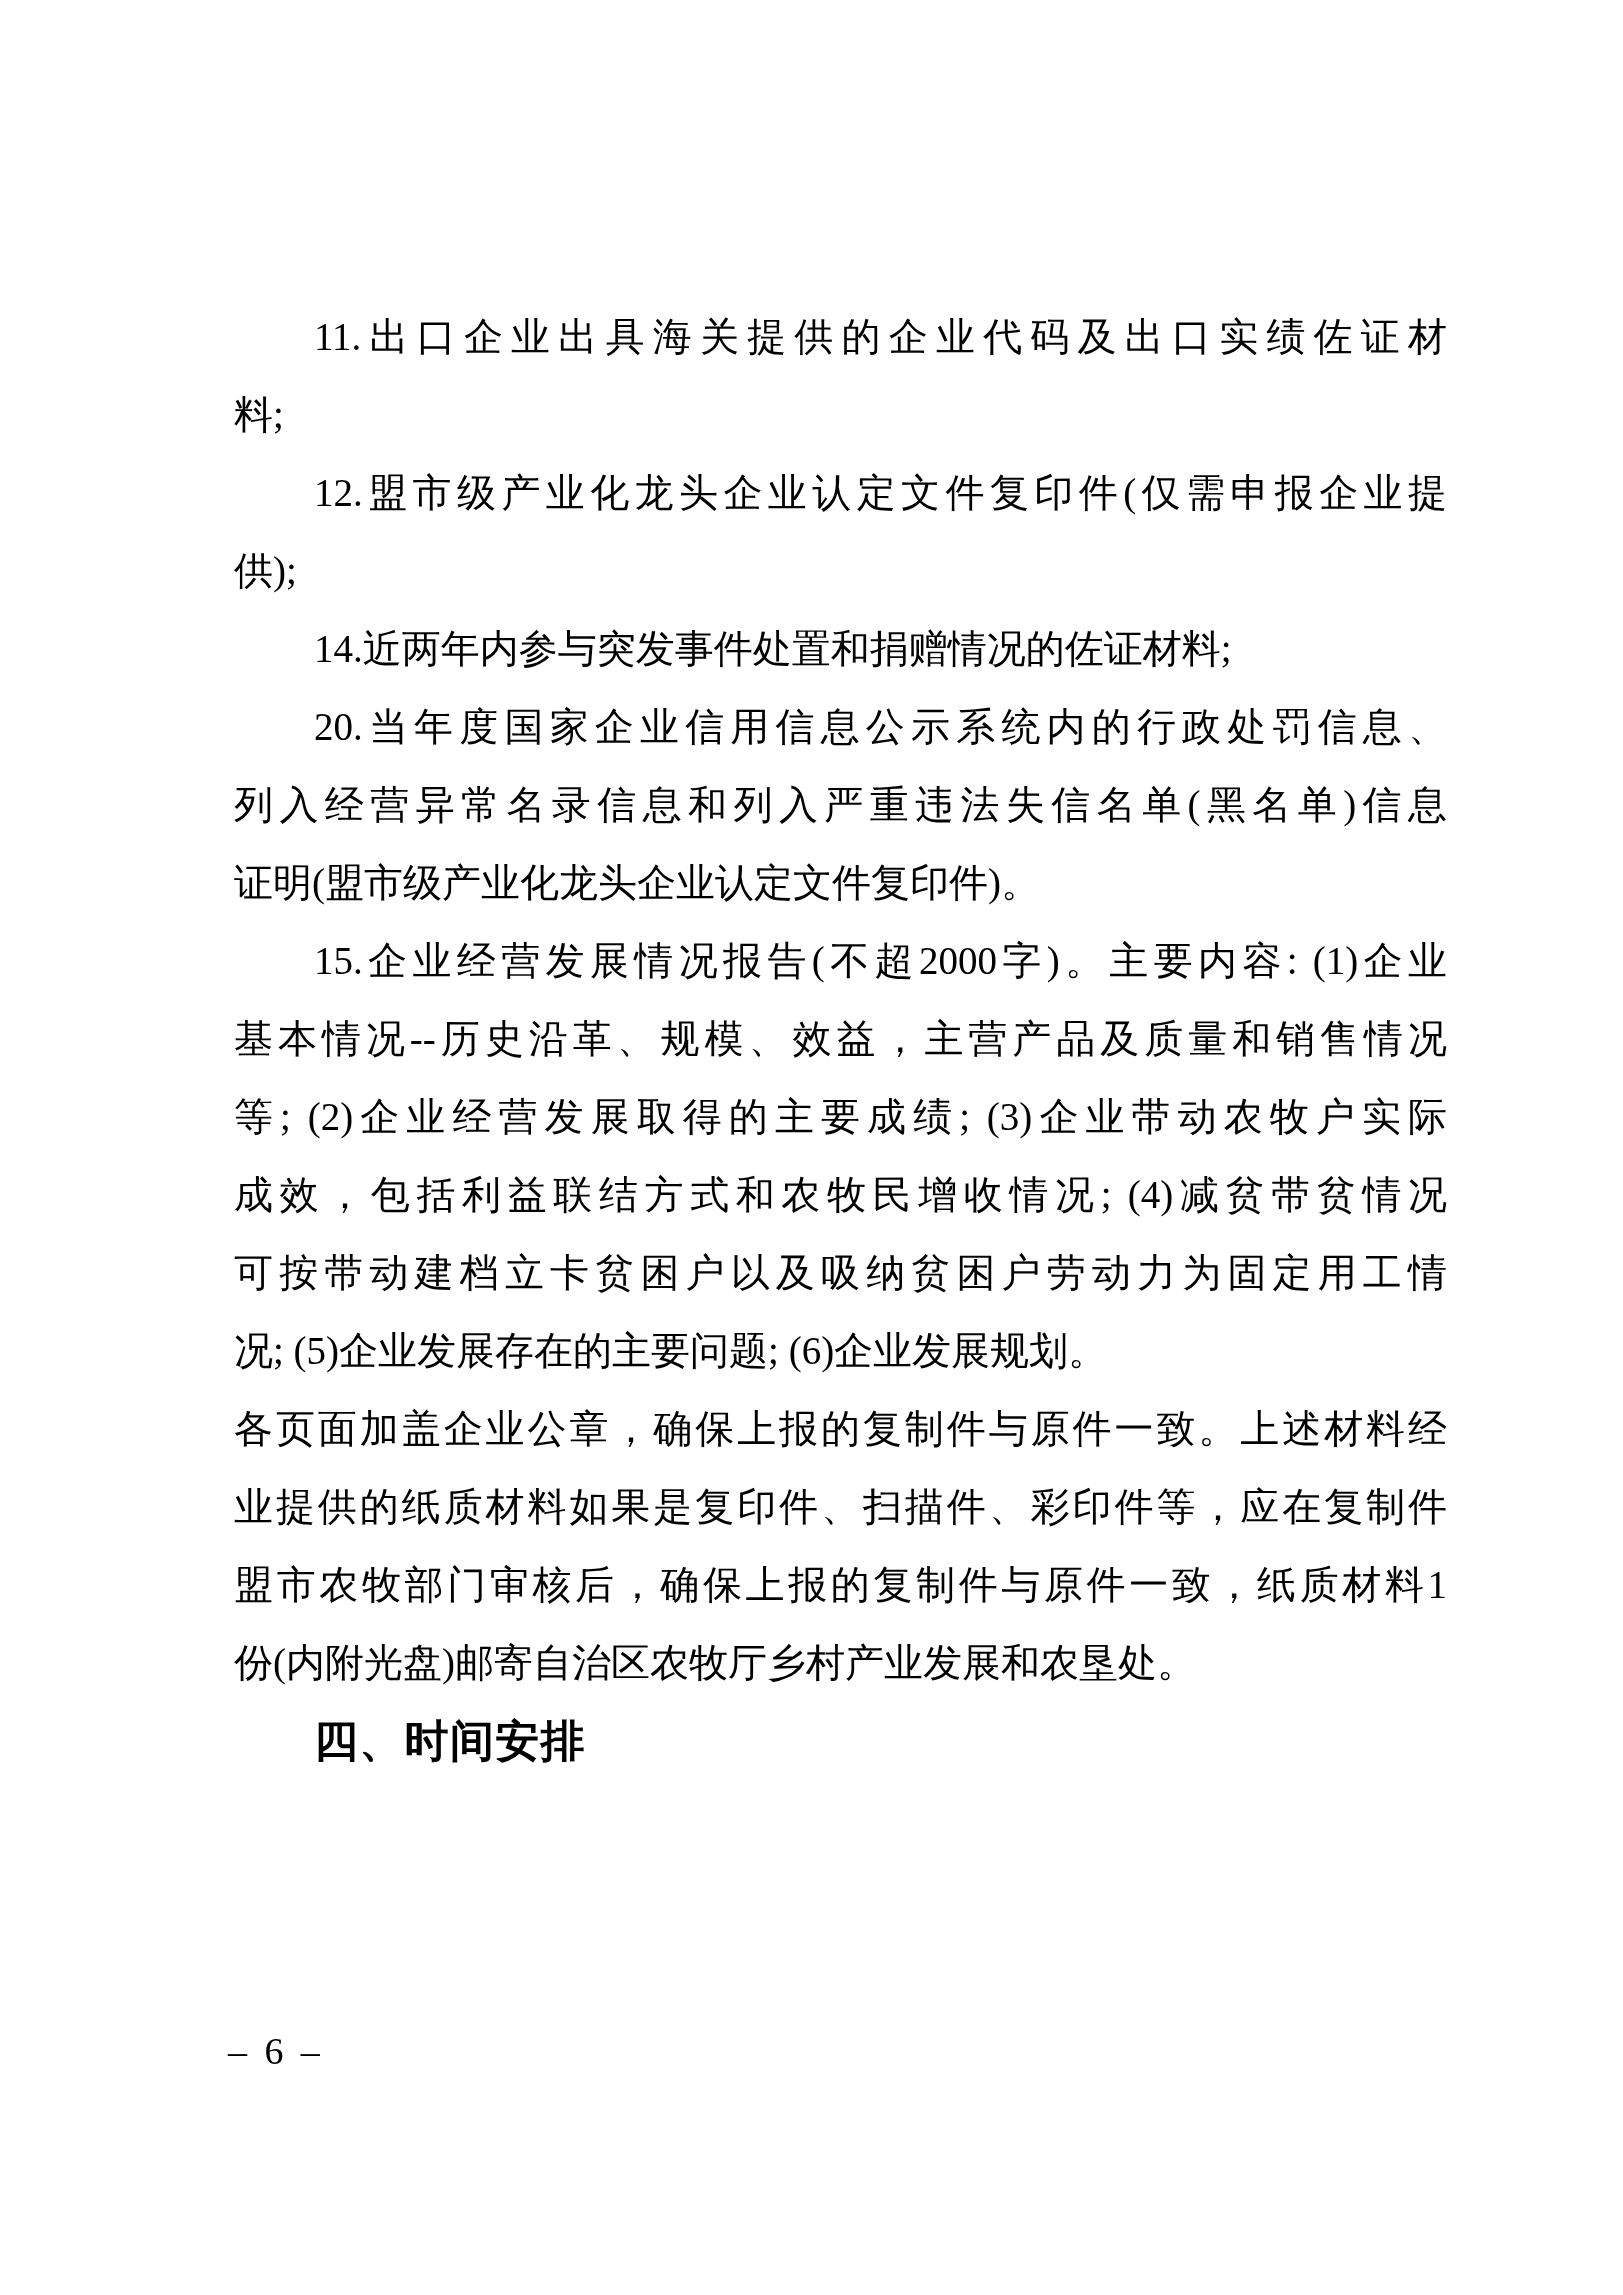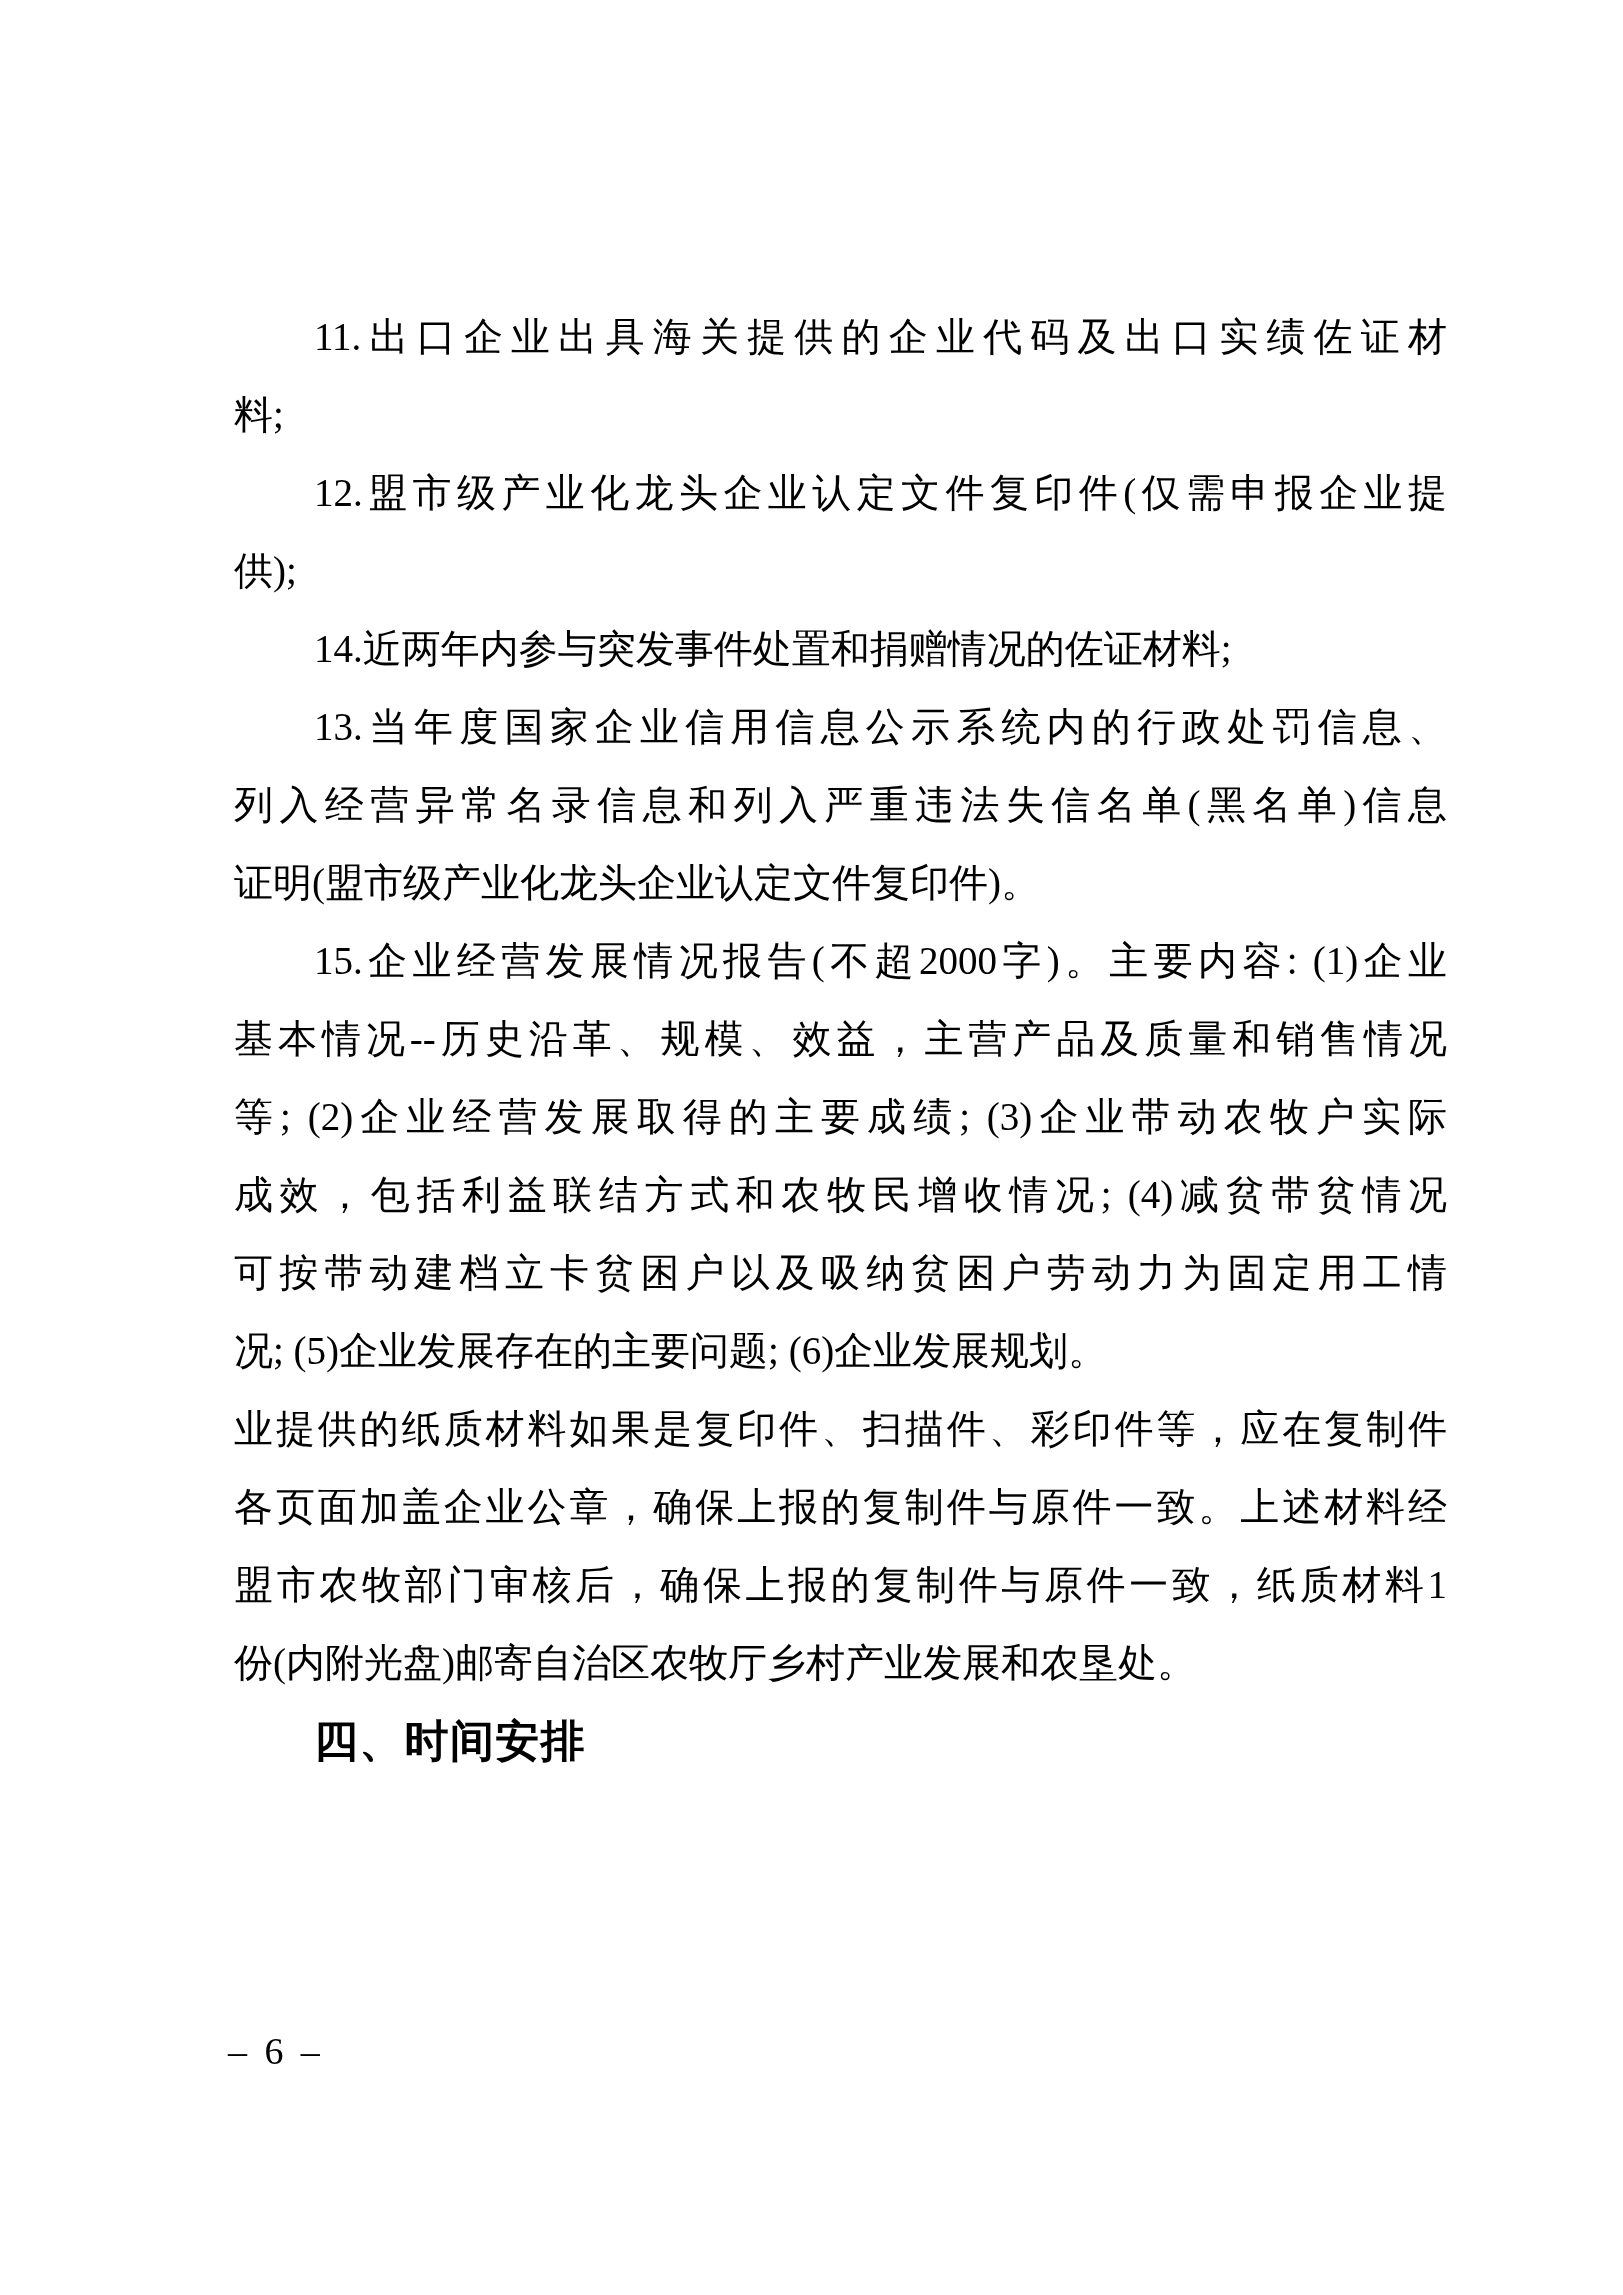--- a/index.html
+++ b/index.html
@@ -64,30 +64,30 @@
 </head>
 <body>
 
 <div class="page">
   <div class="content">
     <div class="line indent full">11.出口企业出具海关提供的企业代码及出口实绩佐证材</div>
     <div class="line">料;</div>
     <div class="line indent full">12.盟市级产业化龙头企业认定文件复印件(仅需申报企业提</div>
     <div class="line">供);</div>
     <div class="line indent">14.近两年内参与突发事件处置和捐赠情况的佐证材料;</div>
-    <div class="line indent full">13.当年度国家企业信用信息公示系统内的行政处罚信息、</div>
+    <div class="line indent full">20.当年度国家企业信用信息公示系统内的行政处罚信息、</div>
     <div class="line full">列入经营异常名录信息和列入严重违法失信名单(黑名单)信息</div>
     <div class="line">证明(盟市级产业化龙头企业认定文件复印件)。</div>
     <div class="line indent full">15.企业经营发展情况报告(不超2000字)。主要内容: (1)企业</div>
     <div class="line full">基本情况--历史沿革、规模、效益，主营产品及质量和销售情况</div>
     <div class="line full">等; (2)企业经营发展取得的主要成绩; (3)企业带动农牧户实际</div>
     <div class="line full">成效，包括利益联结方式和农牧民增收情况; (4)减贫带贫情况</div>
     <div class="line full">可按带动建档立卡贫困户以及吸纳贫困户劳动力为固定用工情</div>
     <div class="line">况; (5)企业发展存在的主要问题; (6)企业发展规划。</div>
+    <div class="line full">各页面加盖企业公章，确保上报的复制件与原件一致。上述材料经</div>
     <div class="line full">业提供的纸质材料如果是复印件、扫描件、彩印件等，应在复制件</div>
-    <div class="line full">各页面加盖企业公章，确保上报的复制件与原件一致。上述材料经</div>
     <div class="line full">盟市农牧部门审核后，确保上报的复制件与原件一致，纸质材料1</div>
     <div class="line">份(内附光盘)邮寄自治区农牧厅乡村产业发展和农垦处。</div>
     <div class="heading">四、时间安排</div>
   </div>
   <div class="page-number">– 6 –</div>
 </div>
 
 
 </body></html>

